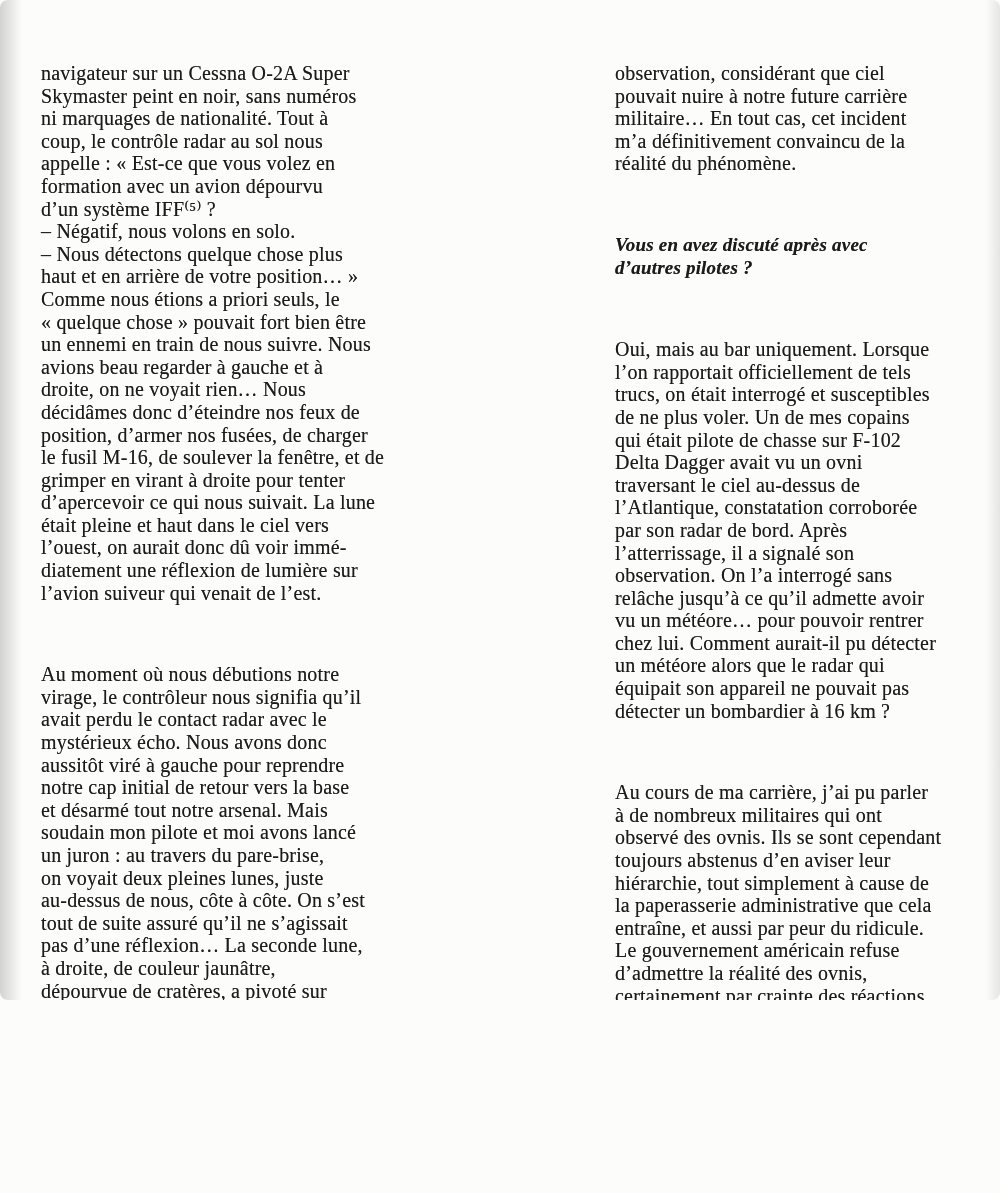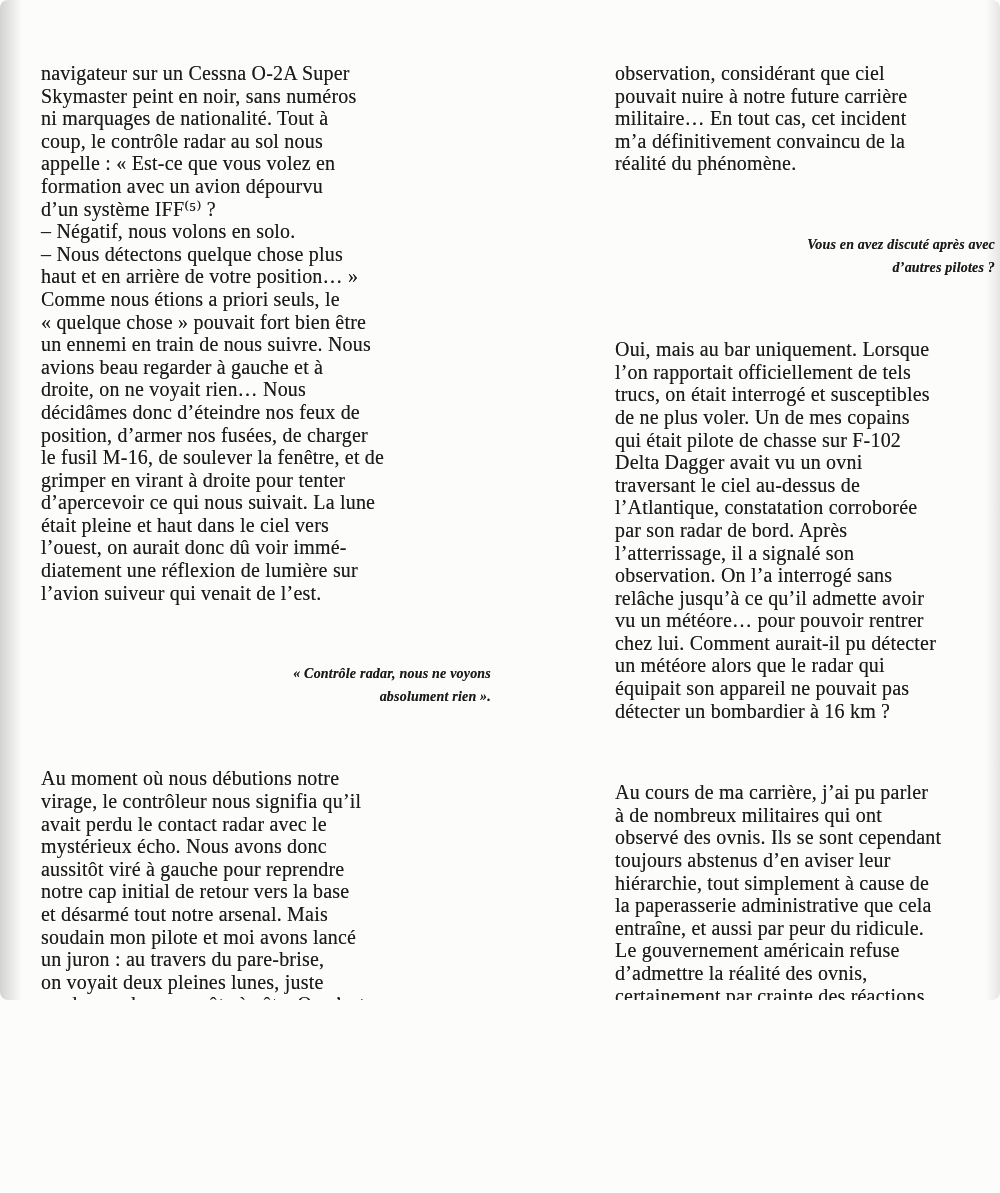--- a/index.html
+++ b/index.html
@@ -42,28 +42,27 @@
   .para {
     margin: 0 0 23px 0;
     font-size: 20px;
     line-height: 22.6px;
     letter-spacing: 0.2px;
     white-space: pre;
     text-shadow: 0 0 0.5px rgba(20,20,20,0.55);
   }
   .subhead {
     margin: 0 0 23px 0;
-    font-size: 14px;
+    font-size: 19px;
     line-height: 22.6px;
     font-weight: bold;
     font-style: italic;
     letter-spacing: 0.2px;
     white-space: pre;
     text-shadow: 0 0 0.5px rgba(20,20,20,0.6);
-    text-align: right;
   }
   .para:last-child, .subhead:last-child { margin-bottom: 0; }
   .footnote {
     position: absolute;
     left: 423px;
     top: 1127px;
     font-size: 12.5px;
     line-height: 15.5px;
     font-style: italic;
     letter-spacing: 0.2px;
@@ -98,22 +97,20 @@
 droite, on ne voyait rien… Nous
 décidâmes donc d’éteindre nos feux de
 position, d’armer nos fusées, de charger
 le fusil M-16, de soulever la fenêtre, et de
 grimper en virant à droite pour tenter
 d’apercevoir ce qui nous suivait. La lune
 était pleine et haut dans le ciel vers
 l’ouest, on aurait donc dû voir immé-
 diatement une réflexion de lumière sur
 l’avion suiveur qui venait de l’est.</p>
-    <h3 class="subhead">« Contrôle radar, nous ne voyons
-absolument rien ».</h3>
     <p class="para">Au moment où nous débutions notre
 virage, le contrôleur nous signifia qu’il
 avait perdu le contact radar avec le
 mystérieux écho. Nous avons donc
 aussitôt viré à gauche pour reprendre
 notre cap initial de retour vers la base
 et désarmé tout notre arsenal. Mais
 soudain mon pilote et moi avons lancé
 un juron : au travers du pare-brise,
 on voyait deux pleines lunes, juste

